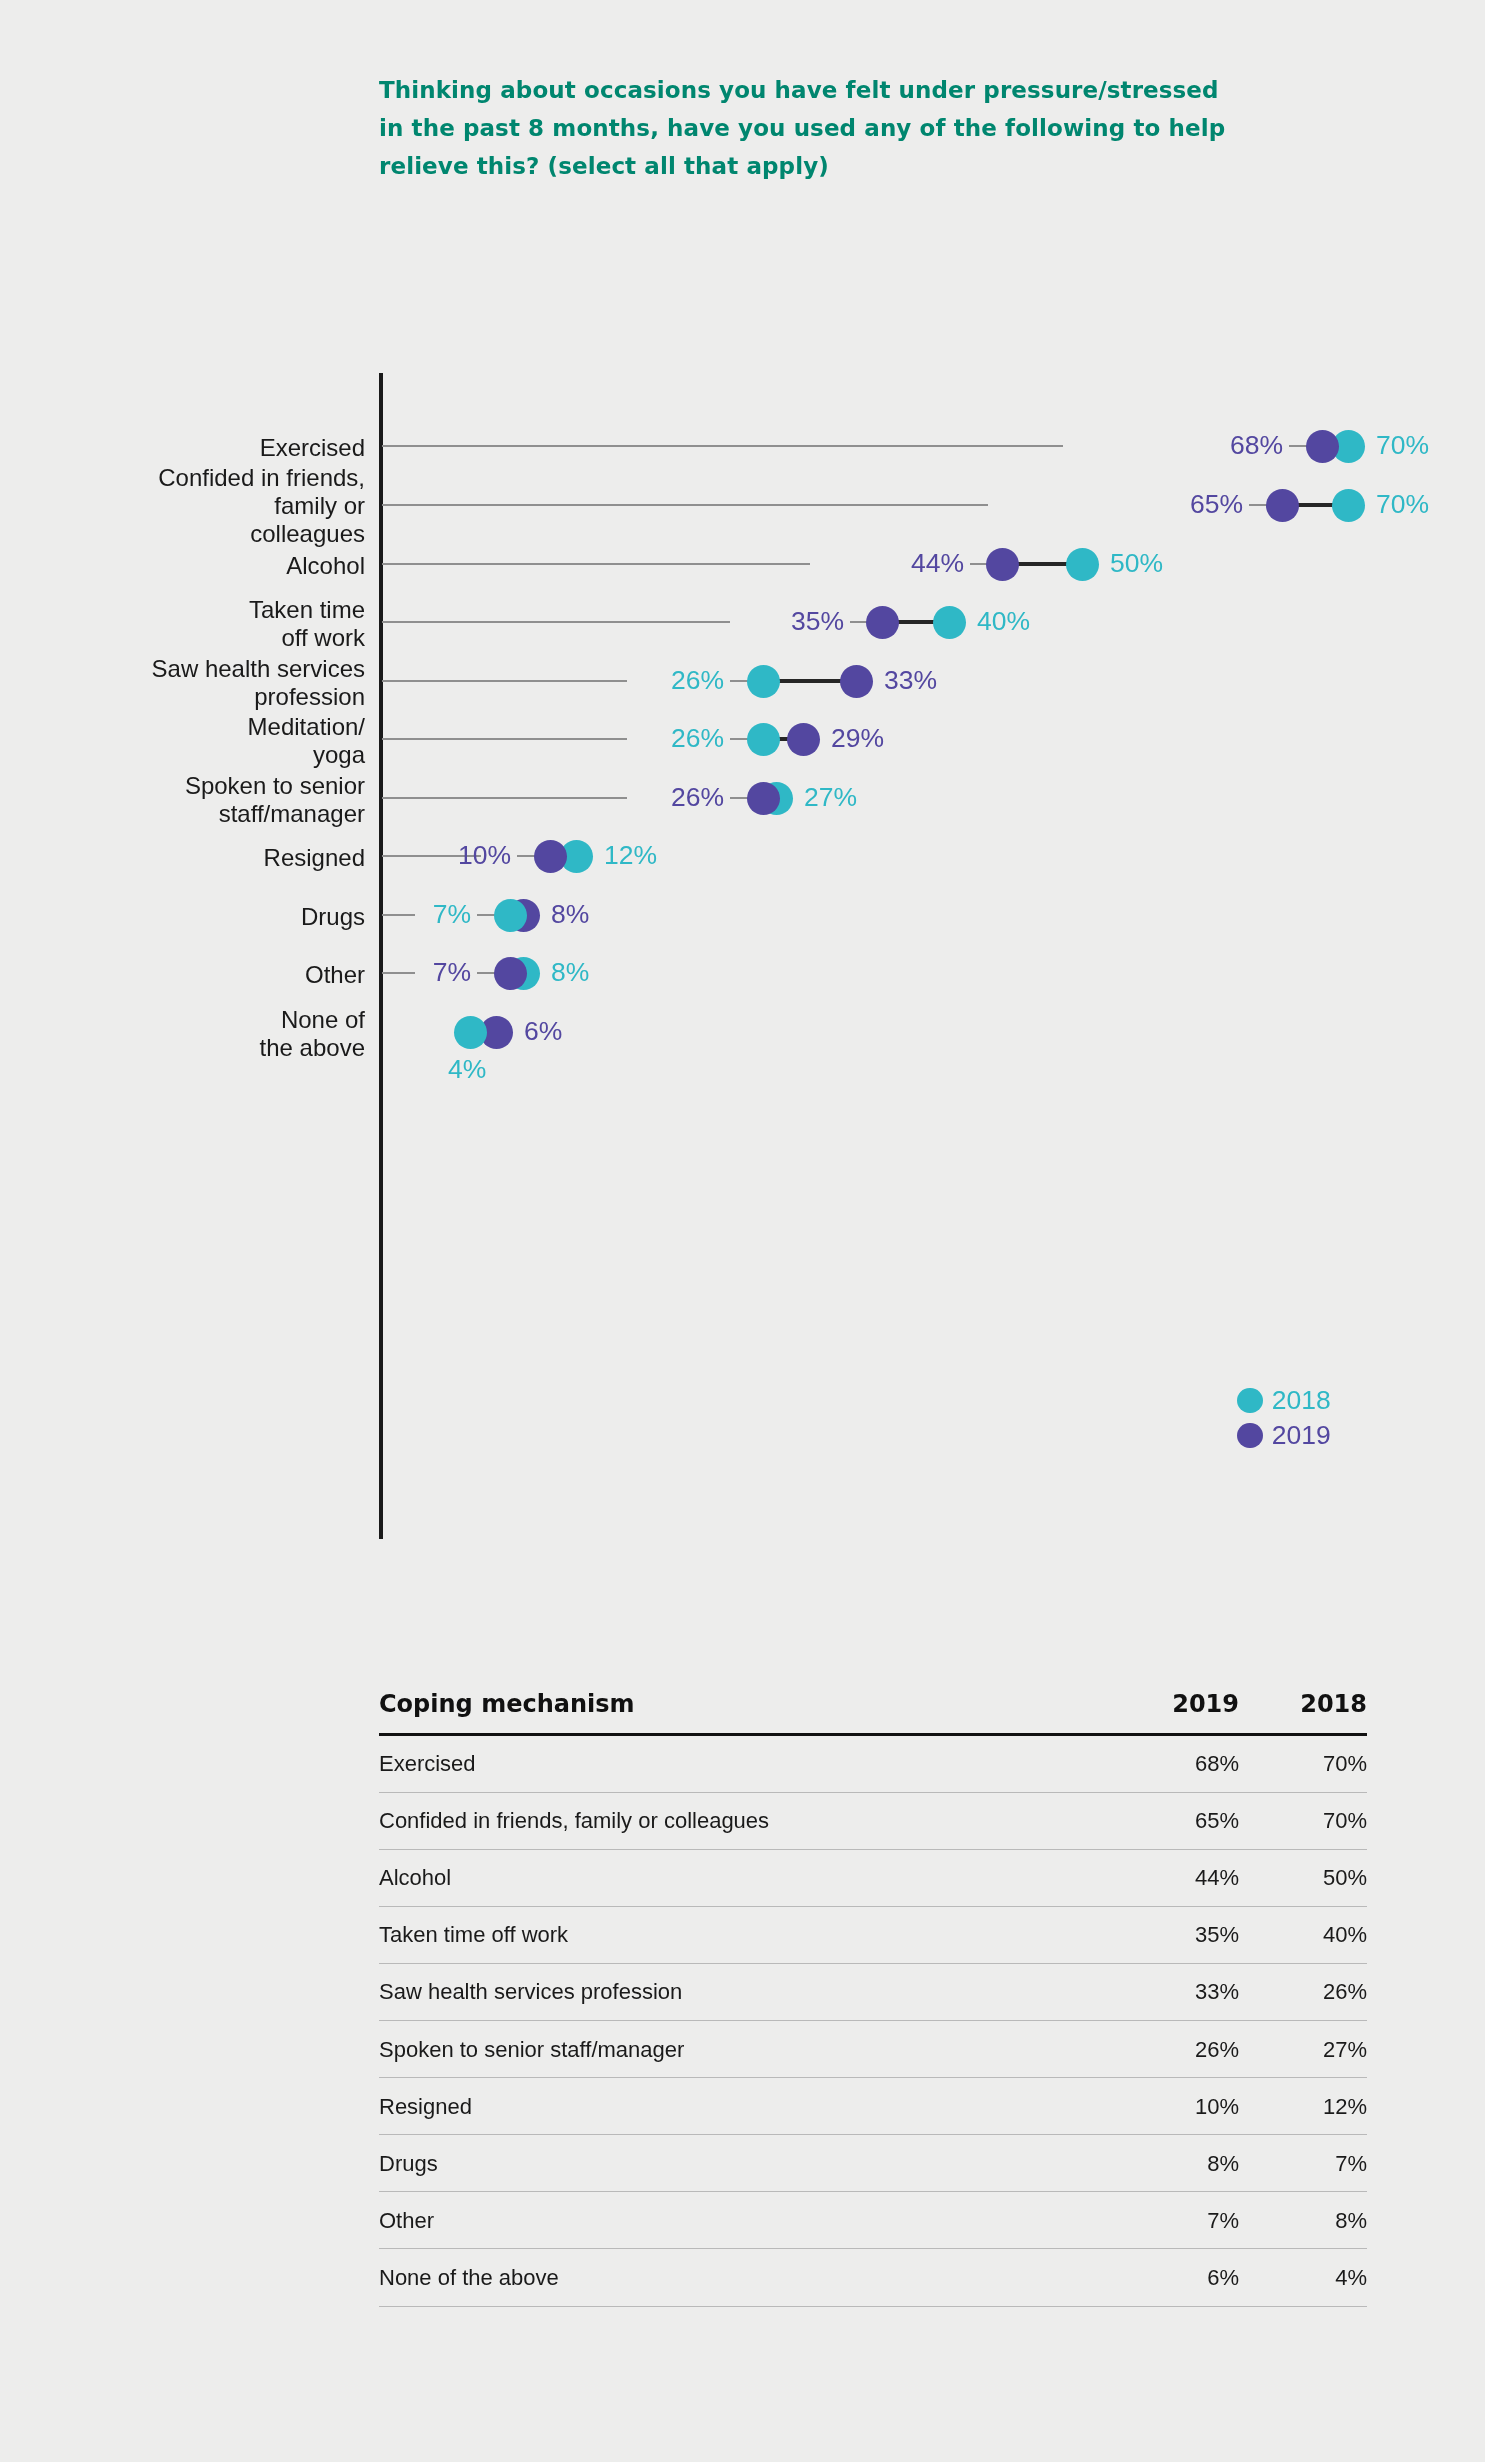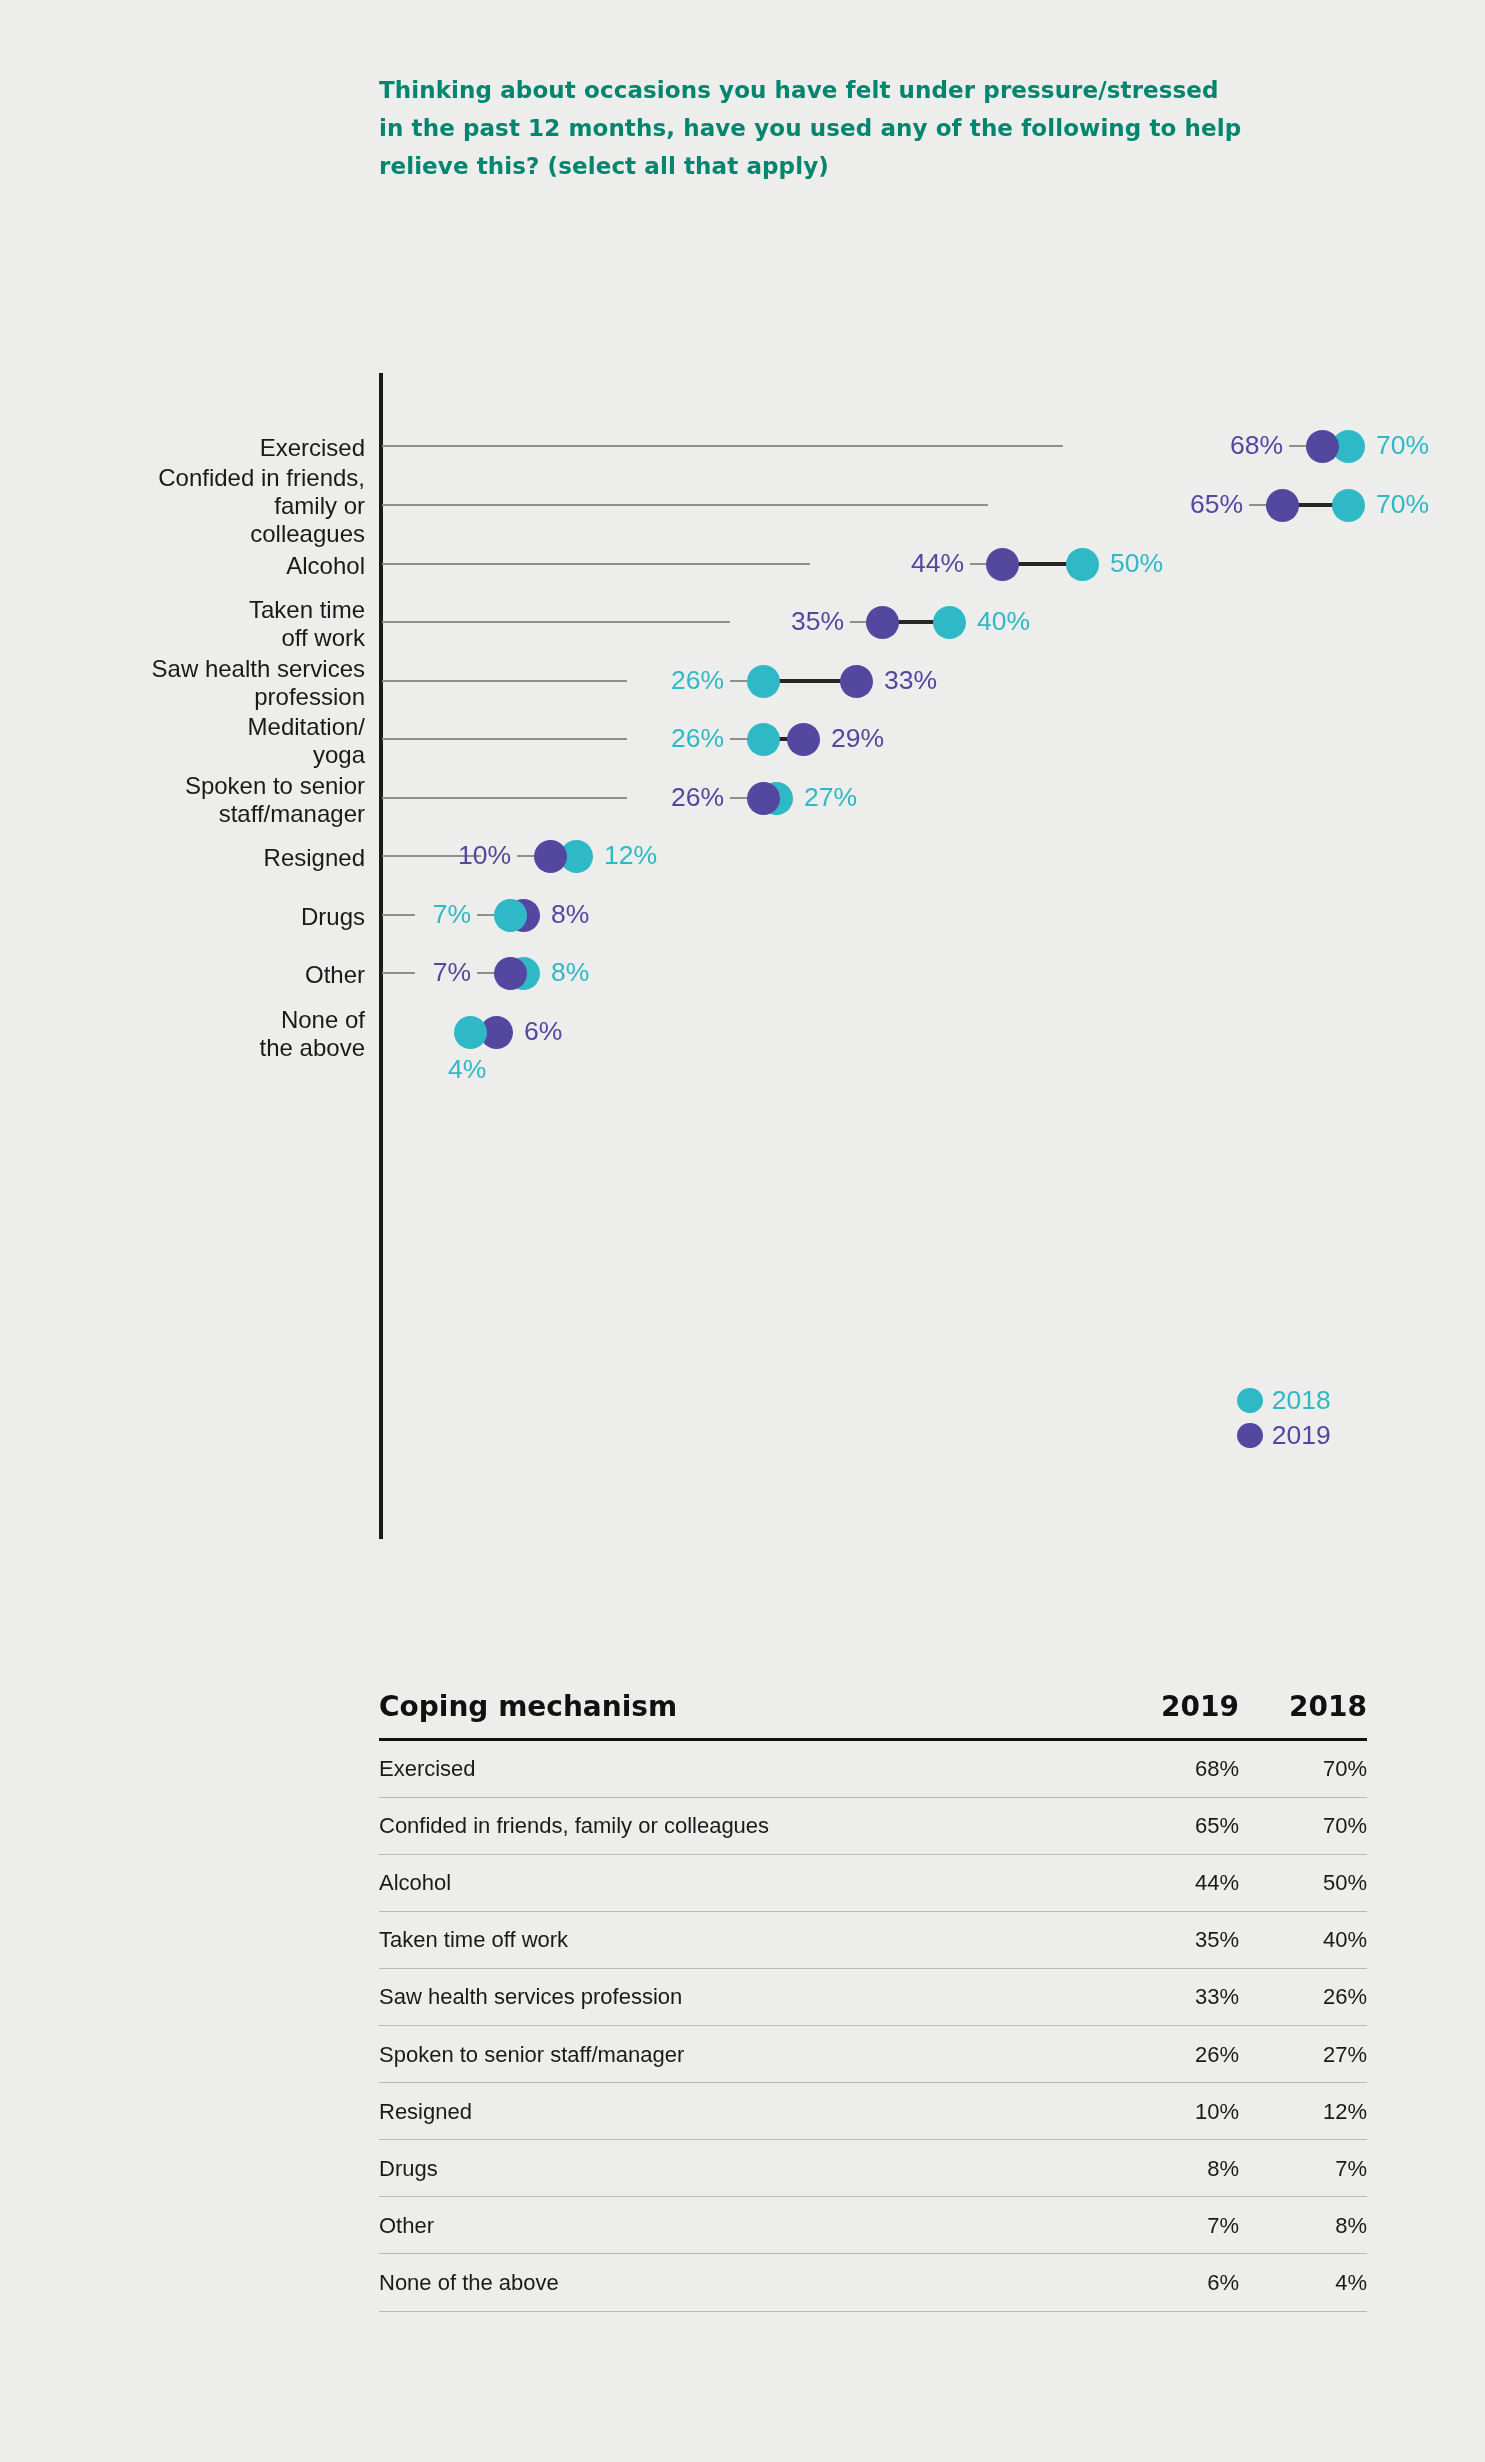--- a/index.html
+++ b/index.html
@@ -122,39 +122,39 @@
   #data-table {
     position: absolute;
     left: 379px;
     top: 1690px;
     width: 988px;
     border-collapse: collapse;
   }
   #data-table th {
     font-family: "DejaVu Sans", sans-serif;
     font-weight: bold;
-    font-size: 28px;
+    font-size: 24px;
     padding: 0 0 14.6px 0;
     color: #111;
     border-bottom: 3.2px solid #111;
   }
   #data-table td {
     font-size: 22px;
     padding: 15.5px 0 14.6px 0;
     color: #1a1a1a;
     border-bottom: 1.4px solid #b9b9b9;
   }
   .col-name  { text-align: left; }
   .col-num   { text-align: right; width: 128px; }
 </style>
 </head>
 <body>
 
 <div id="chart-title">Thinking about occasions you have felt under pressure/stressed
-in the past 12 months, have you used any of the following to help
+in the past 8 months, have you used any of the following to help
 relieve this? (select all that apply)</div>
 
 <div id="dumbbell-chart">
   <div id="axis-line"></div>
 
 <div class="chart-row" style="top: 80px;">
       <div class="row-label" style="top: -12.3px;">Exercised</div>
       <div class="connector" style="left: 382px; width: 681px;"></div>
       <div class="connector" style="left: 1289px; width: 18.3px;"></div>
       <div class="link" style="left: 1322px; width: 27px;"></div>

